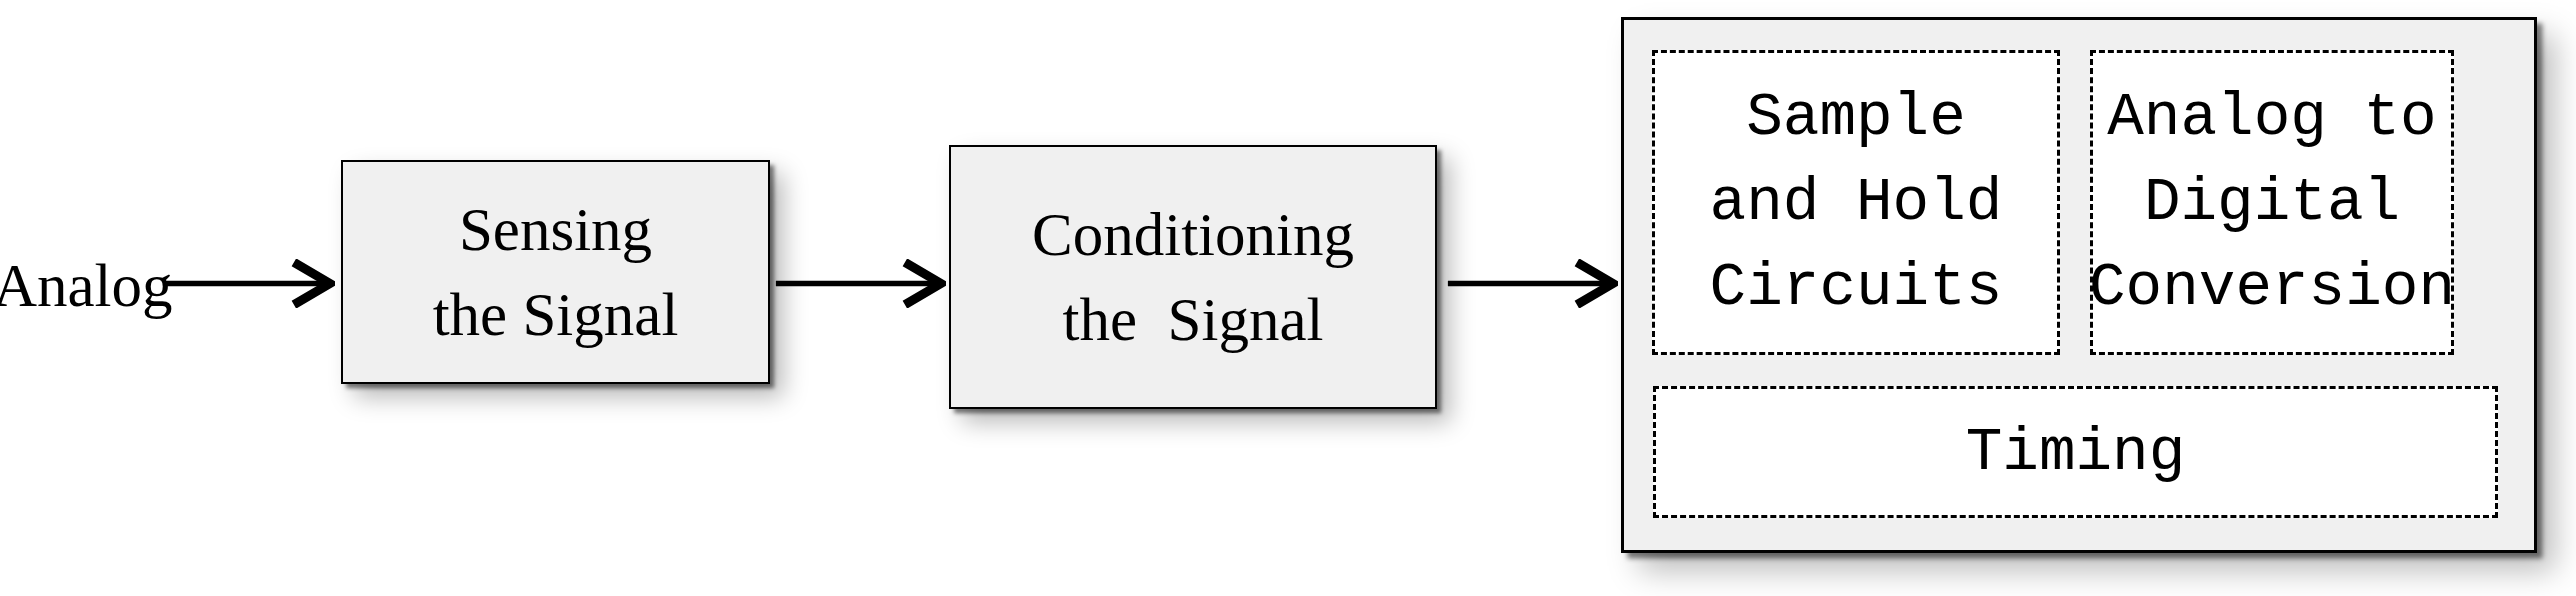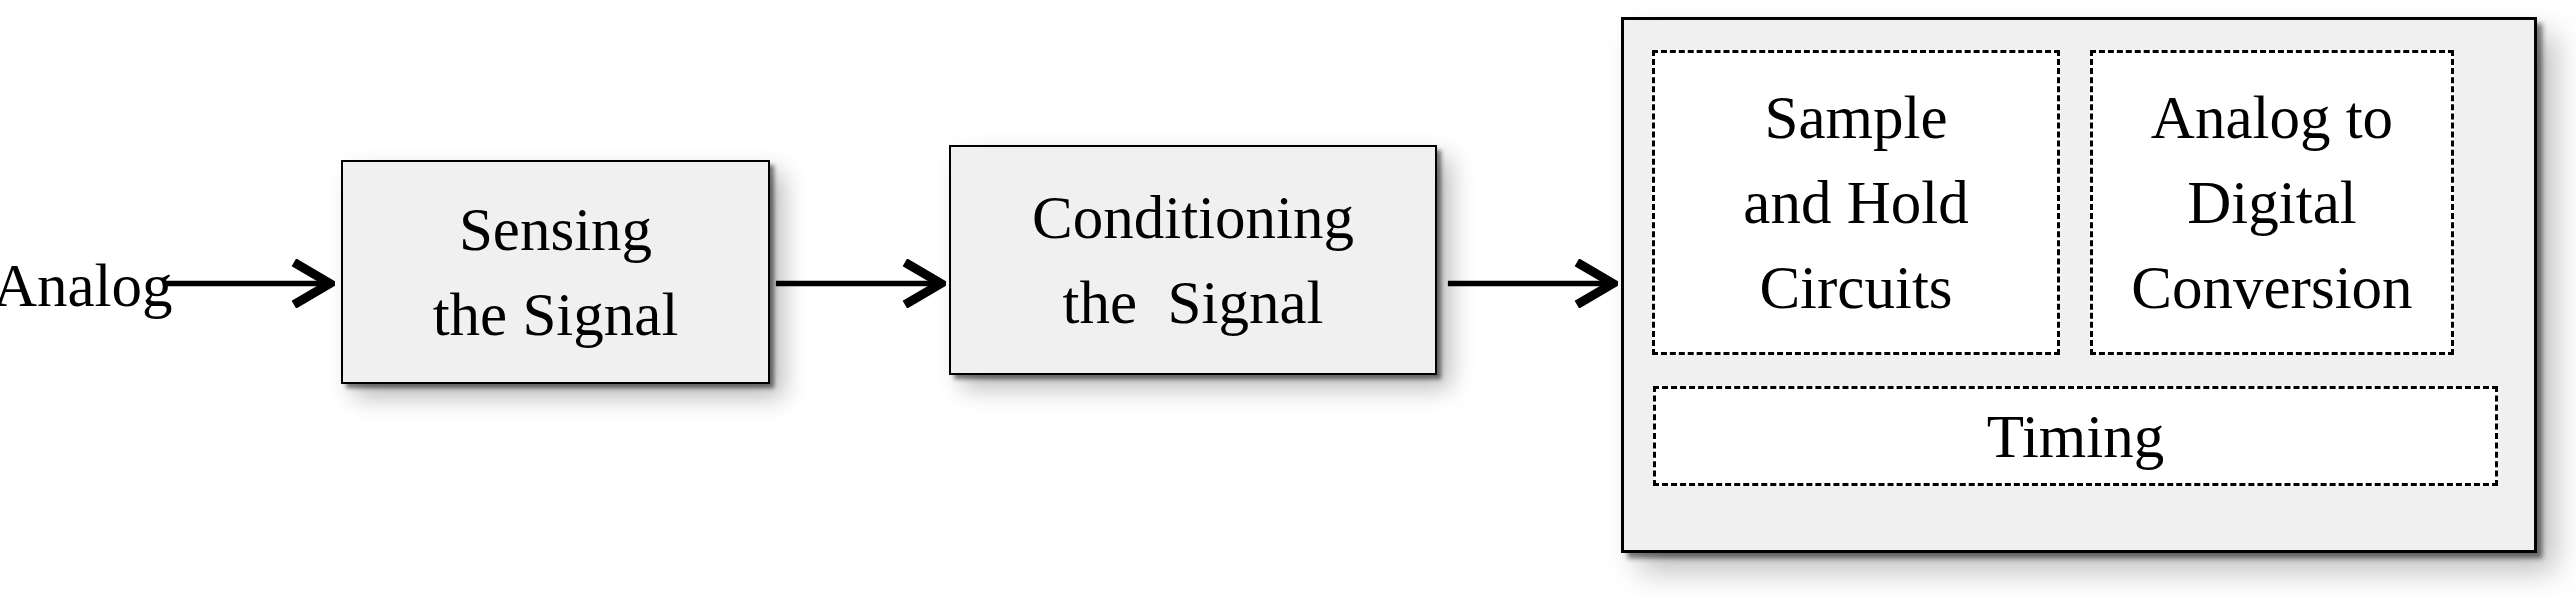--- a/index.html
+++ b/index.html
@@ -56,30 +56,31 @@
     left: 341px;
     top: 148px;
     width: 429px;
     height: 224px;
     margin-top: 12px;
   }
   .conditioning-box {
     left: 949px;
     top: 145px;
     width: 488px;
-    height: 230px;
+    height: 264px;
   }
   .digitizing-block {
     left: 1621px;
     top: 17px;
     width: 916px;
     height: 536px;
     border-width: 3.3px;
     box-shadow: 5.7px 5.7px 4.9px rgba(0,0,0,0.50), 18px 18px 29px rgba(0,0,0,0.26);
     display: block;
+    font-family: Liberation Mono, monospace;
   }
   .dashed-box {
     background: #ffffff;
     border: 3.3px dashed #000000;
   }
   .sample-hold-box {
     left: 28px;
     top: 30px;
     width: 408px;
     height: 305px;
@@ -87,21 +88,21 @@
   .adc-box {
     left: 466px;
     top: 30px;
     width: 364px;
     height: 305px;
   }
   .timing-box {
     left: 29px;
     top: 366px;
     width: 845px;
-    height: 100px;
+    height: 132px;
   }
 </style>
 </head>
 <body>
 
 <div class="stage">
 
   <div class="input-label">
     <span class="label-text">Analog</span>
   </div>

